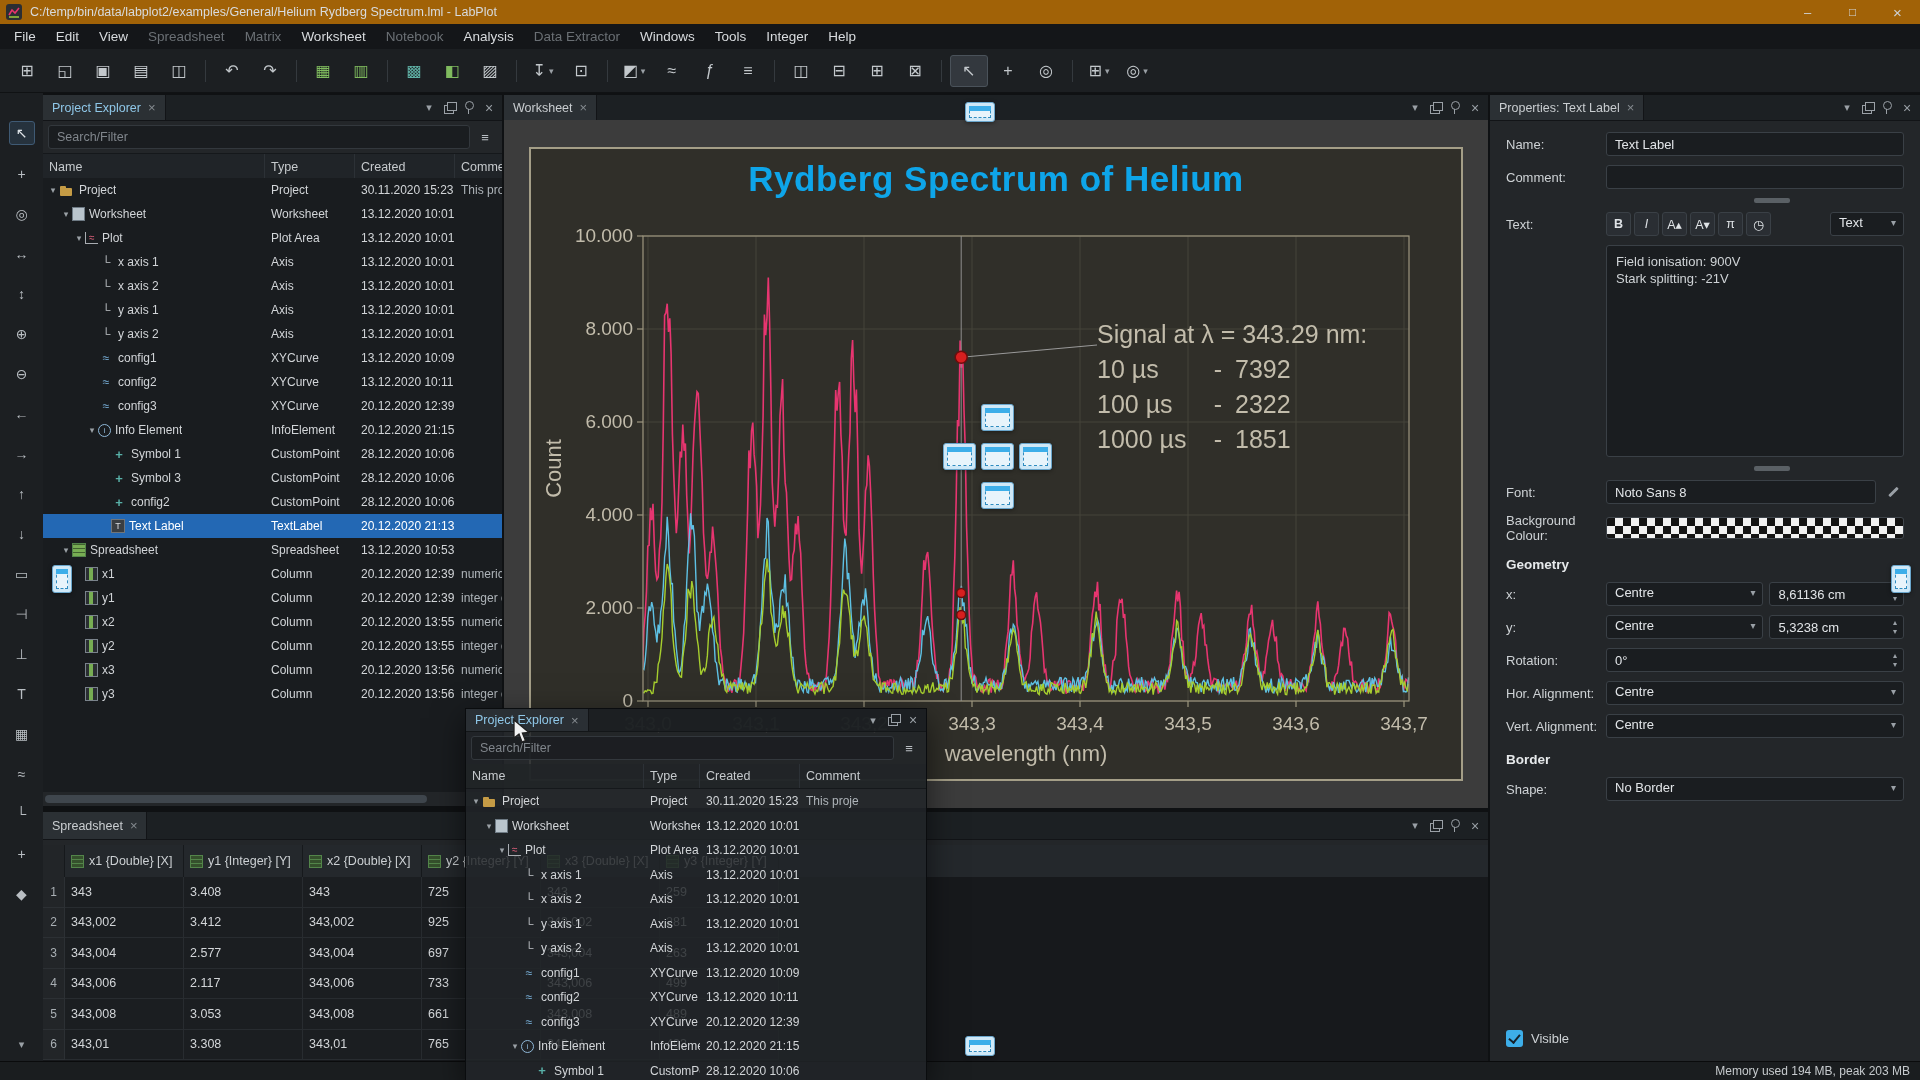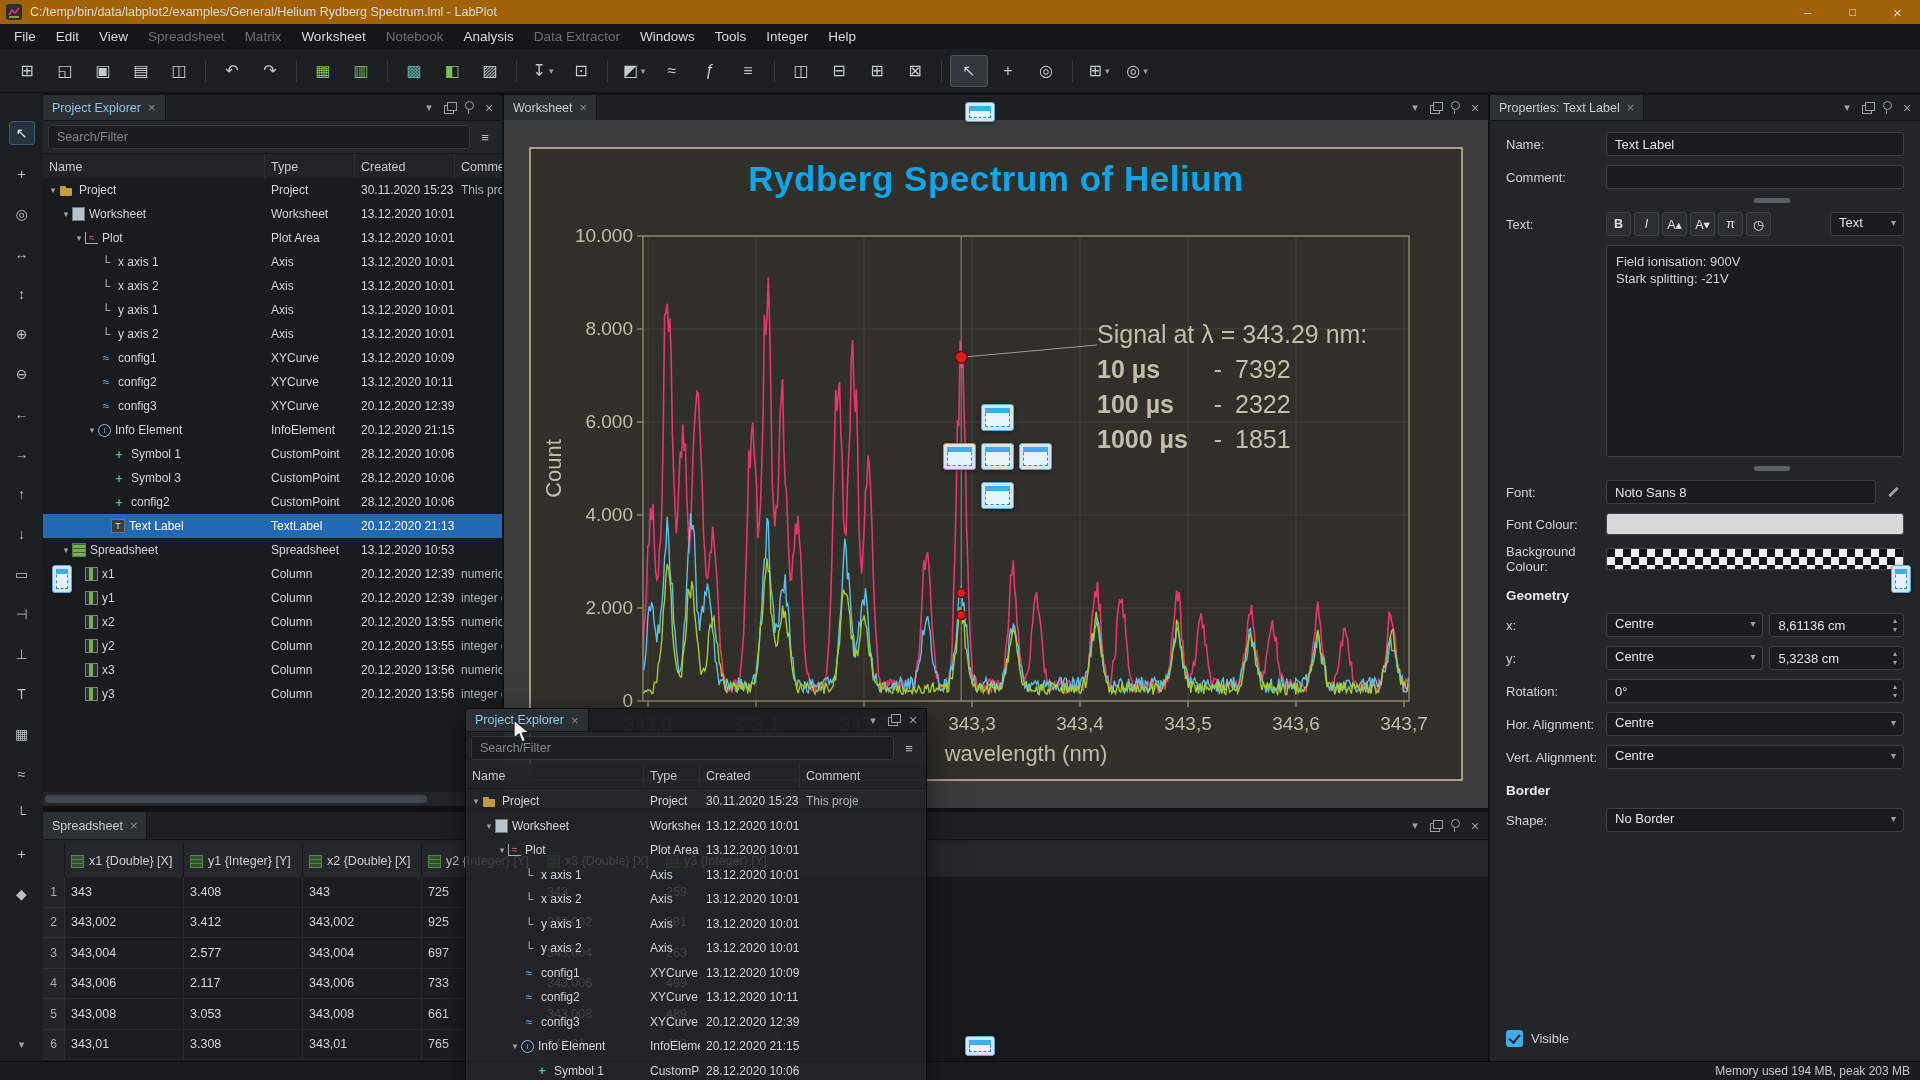--- a/index.html
+++ b/index.html
@@ -101,21 +101,21 @@
 
   
   #worksheet{left:504px;top:95px;width:984px;height:713px;}
   .canvas{position:absolute;top:25px;left:0;right:0;bottom:0;background:#3c3c3c;}
   #plotrect{position:absolute;left:25px;top:27px;width:934px;height:634px;background:#302f29;border:2px solid #a49e87;box-sizing:border-box;}
   #plot-title{position:absolute;top:10px;left:0;right:0;text-align:center;font-size:35px;font-weight:700;color:#0ea5e9;letter-spacing:.5px;}
   #plotsvg{position:absolute;left:0;top:0;}
   svg text{font-family:"Liberation Sans",sans-serif;}
   #annot{position:absolute;left:566px;top:168px;color:#c2bcab;font-size:25px;line-height:35px;}
   .anrow{display:flex;}
-  .anu{width:104px;font-weight:bold;}
+  .anu{width:104px;}
   .and{width:34px;text-align:center;}
   .and::before{content:"-";}
 
   
   #props{left:1490px;top:95px;width:430px;height:966px;}
   .pcontent{position:absolute;top:25px;left:0;right:0;bottom:0;padding:12px 16px;overflow:hidden;}
   .prow{display:flex;align-items:center;margin-bottom:9px;}
   .plab{width:100px;flex:none;font-size:13px;color:#ced2d5;}
   .pctl{flex:1;display:flex;gap:6px;align-items:center;min-width:0;}
   .tin{flex:1;height:24px;background:#1a1d20;border:1px solid #3a4046;border-radius:3px;color:#e2e5e8;
@@ -750,26 +750,20 @@
 Stark splitting: -21V</div>
       <div class="phandle"></div>
       <div class="prow">
         <div class="plab">Font:</div>
         <div class="pctl">
           <input class="tin" value="Noto Sans 8" style="">
           <div class="pfbtn"></div>
         </div>
       </div>
       <div class="prow">
-        <div class="plab">Font Colour:</div>
-        <div class="pctl">
-            <div class="swatch" id="fontcolor"></div>
-          </div>
-      </div>
-      <div class="prow">
         <div class="plab">Background Colour:</div>
         <div class="pctl">
             <div class="swatch" id="bgcolor"></div>
           </div>
       </div>
       <div class="phead">Geometry</div>
       <div class="prow">
         <div class="plab">x:</div>
         <div class="pctl">
           <div class="combo" style="flex:1.2">

